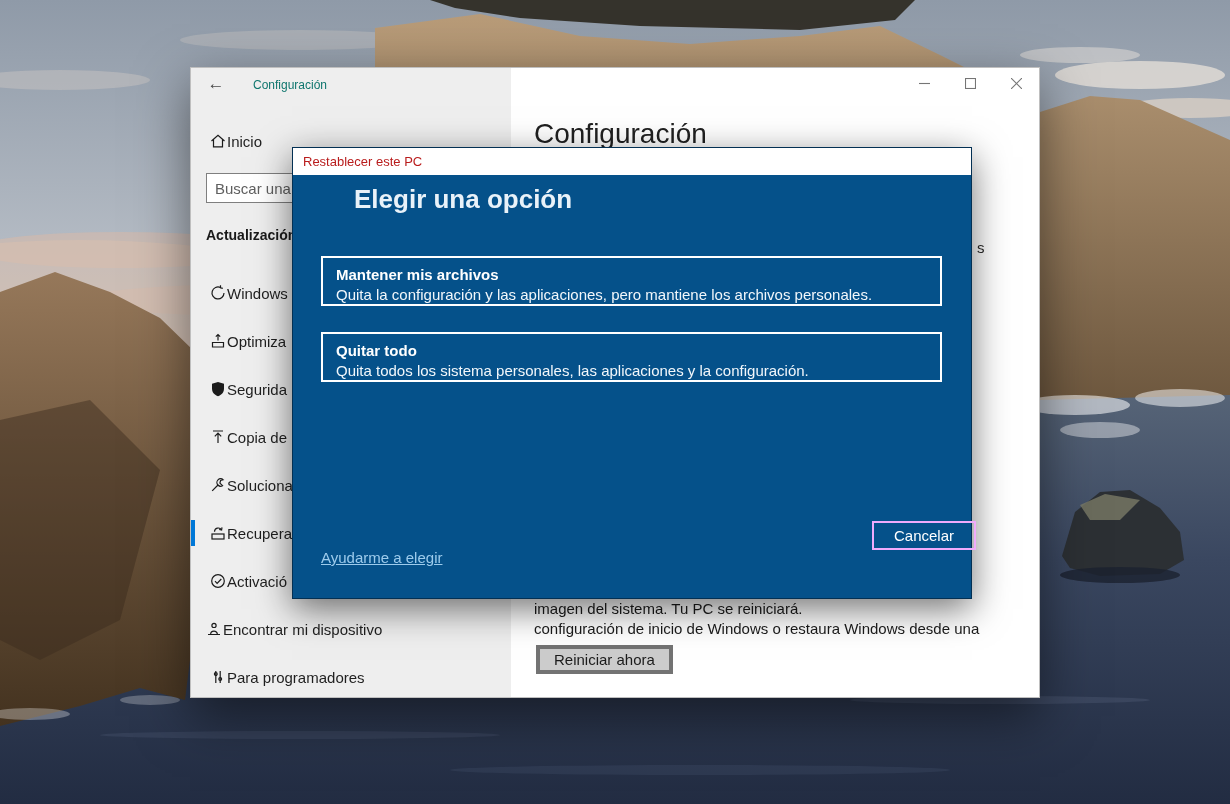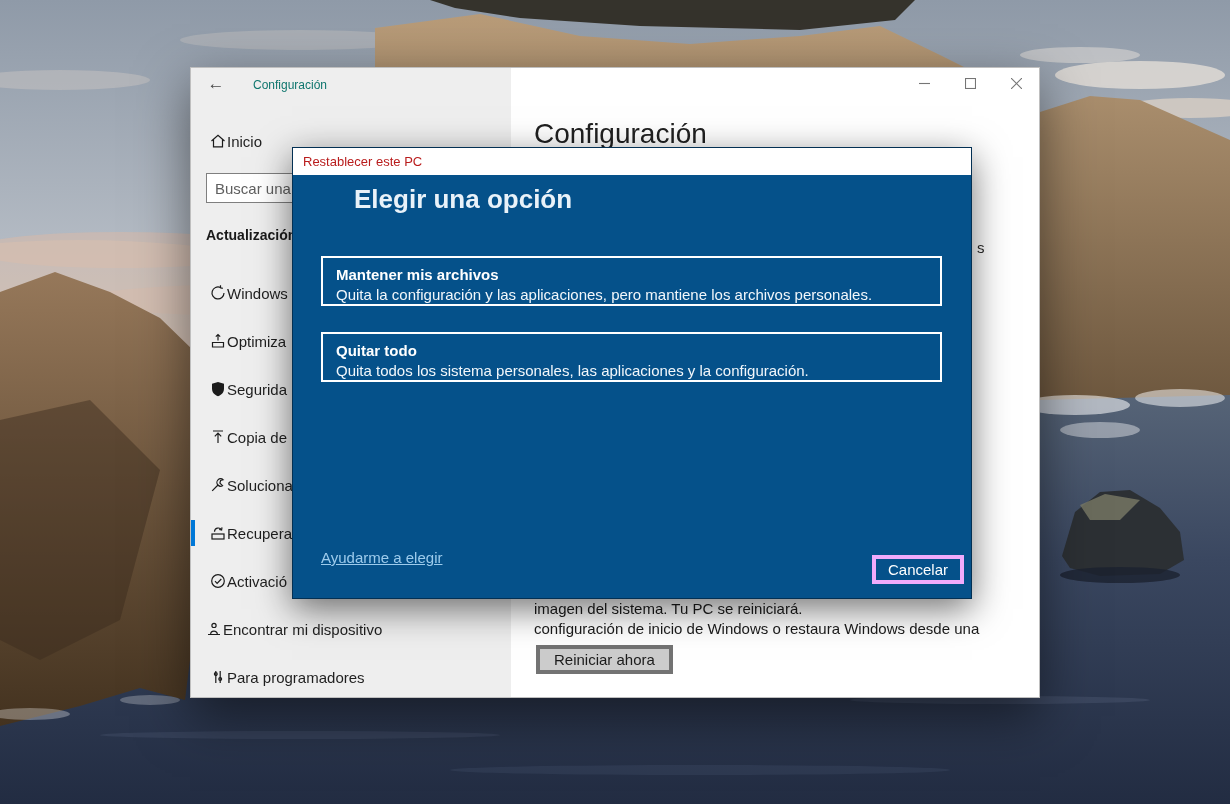--- a/index.html
+++ b/index.html
@@ -47,21 +47,21 @@
     background:#05518a; box-shadow:0 10px 34px rgba(0,0,0,.55);
     border:1px solid rgba(0,0,0,.4);
   }
   #dialog-titlebar { left:0; top:0; width:678px; height:27px; background:#ffffff; }
   #dialog-titlebar span { position:absolute; left:10px; top:6px; font-size:13px; color:#b91c1c; }
   .dialog-heading { left:28px; top:36px; font-size:26px; font-weight:700; color:#e9f2f9;margin-left:33px; }
   .option-btn { left:28px; width:621px; height:50px; border:2px solid #ffffff; background:transparent; padding:6px 0 0 13px; text-align:left; }
   .option-title { font-size:15px; font-weight:bold; color:#ffffff; display:block; }
   .option-desc { font-size:15px; color:#f2f7fb; display:block; margin-top:3px; white-space:nowrap; }
   .help-link { left:28px; top:401px; font-size:15px; color:#9dcbec; text-decoration:underline; }
-  .cancel-btn { left:579px; top:407px; width:92px; height:29px; border:4px solid #f0abfc; background:transparent;
+  .cancel-btn { left:579px; top:373px; width:104px; height:29px; border:2px solid #f0abfc; background:transparent;
     color:#ffffff; font-size:15px; display:flex; align-items:center; justify-content:center; font-family:"Liberation Sans",sans-serif; }
 </style>
 </head>
 <body>
 
 <div id="desktop">
 
   <svg id="wallpaper" width="1230" height="804" viewBox="0 0 1230 804">
     <defs>
       <linearGradient id="skyG" x1="0" y1="0" x2="0" y2="1">

